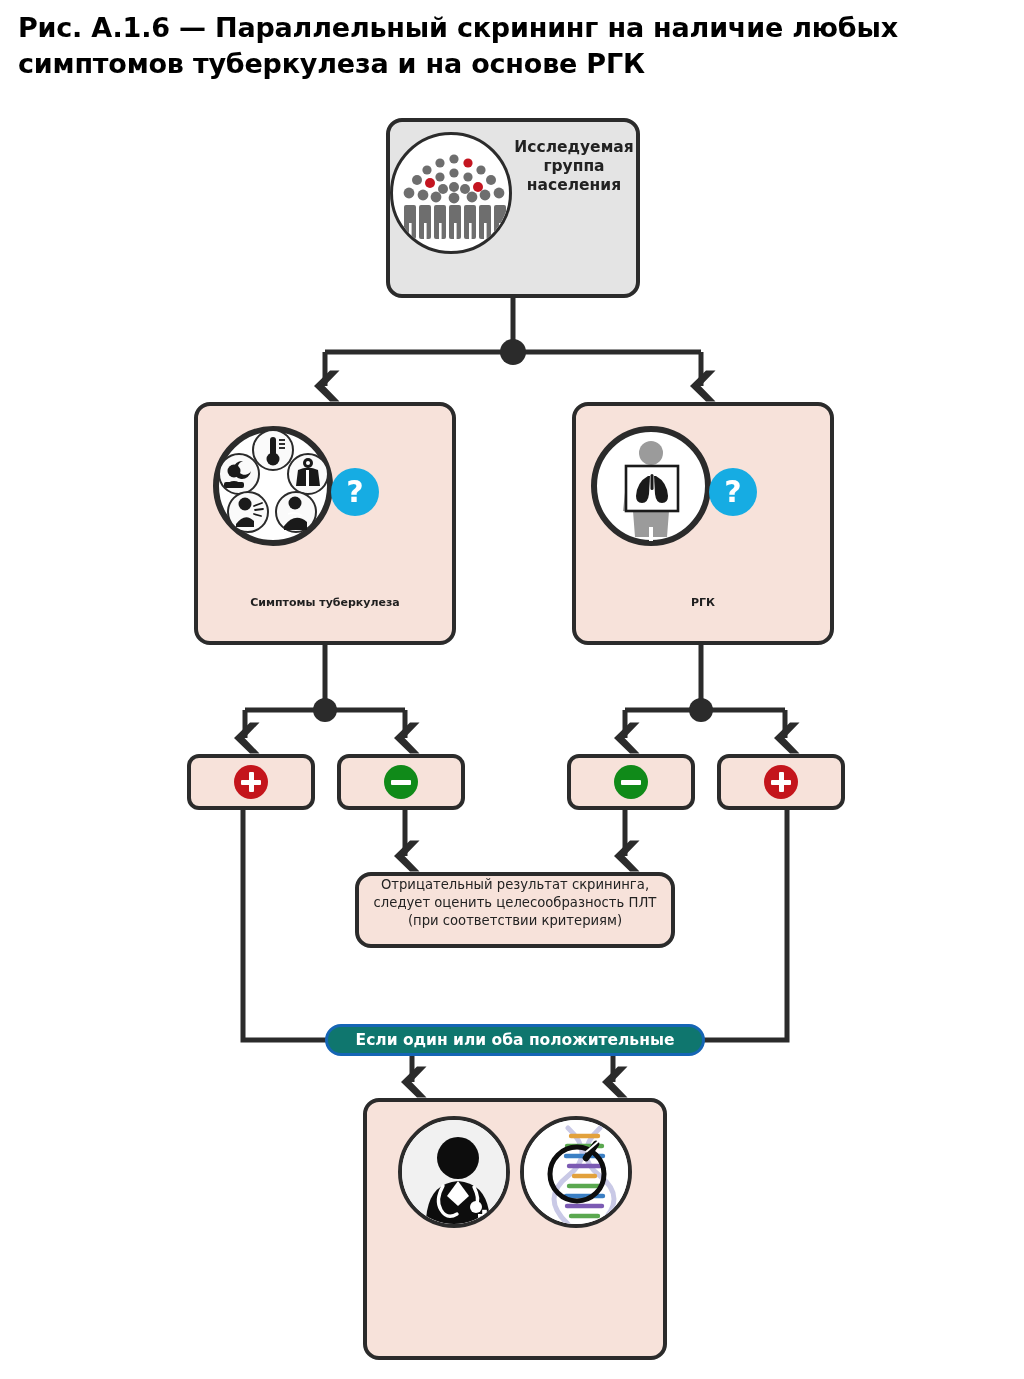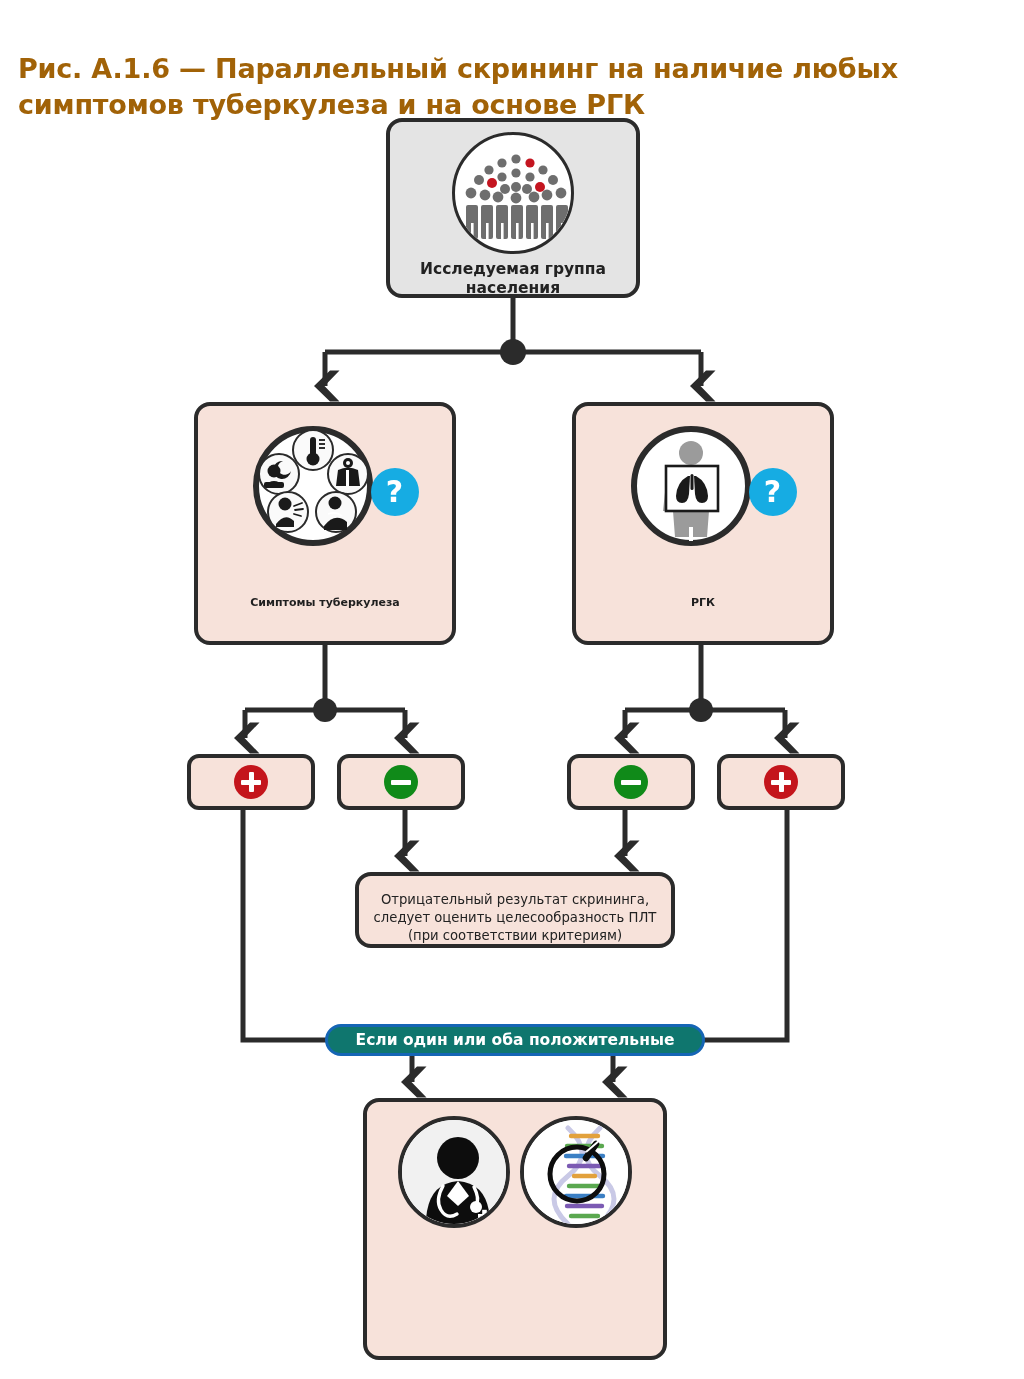--- a/index.html
+++ b/index.html
@@ -12,57 +12,54 @@
     position: relative;
     font-family: "DejaVu Sans", "Liberation Sans", sans-serif;
     overflow: hidden;
   }
 
   
   #title {
     position: absolute;
     left: 18px; top: 10px;
     width: 990px;
-    color: #a16207;
+    color: #000000;
     font-size: 27px;
     font-weight: 600;
     line-height: 36px;
     letter-spacing: -0.2px;
-    margin-top: 41px;
   }
 
   
   #canvas {
     position: absolute;
     left: 0; top: 0;
     width: 1024px; height: 1379px;
   }
   #wires { position: absolute; left:0; top:0; width:1024px; height:1379px; }
 
   
   .node {
     position: absolute;
     border: 4px solid #2b2b2b;
     border-radius: 16px;
     display: flex;
-    flex-direction: column;
-    align-items: center;
+    flex-direction: row;
     justify-content: flex-start;
     z-index: 3;
   }
   .node.pink  { background: #F7E2DA; }
   .node.grey  { background: #E4E4E4; }
   .node-label {
     font-size: 15.5px;
     font-weight: 700;
     color: #222;
     text-align: center;
     line-height: 19px;
     width: 100%;
-    margin-top: 16px;
   }
   .node-label.normal { font-weight: 400; font-size: 14.5px; line-height: 20px; }
 
   
   #node-population {
     left: 386px; top: 118px; width: 254px; height: 180px;
     padding-top: 10px;
   }
   #node-population .node-label { margin-top: 6px; }
 

